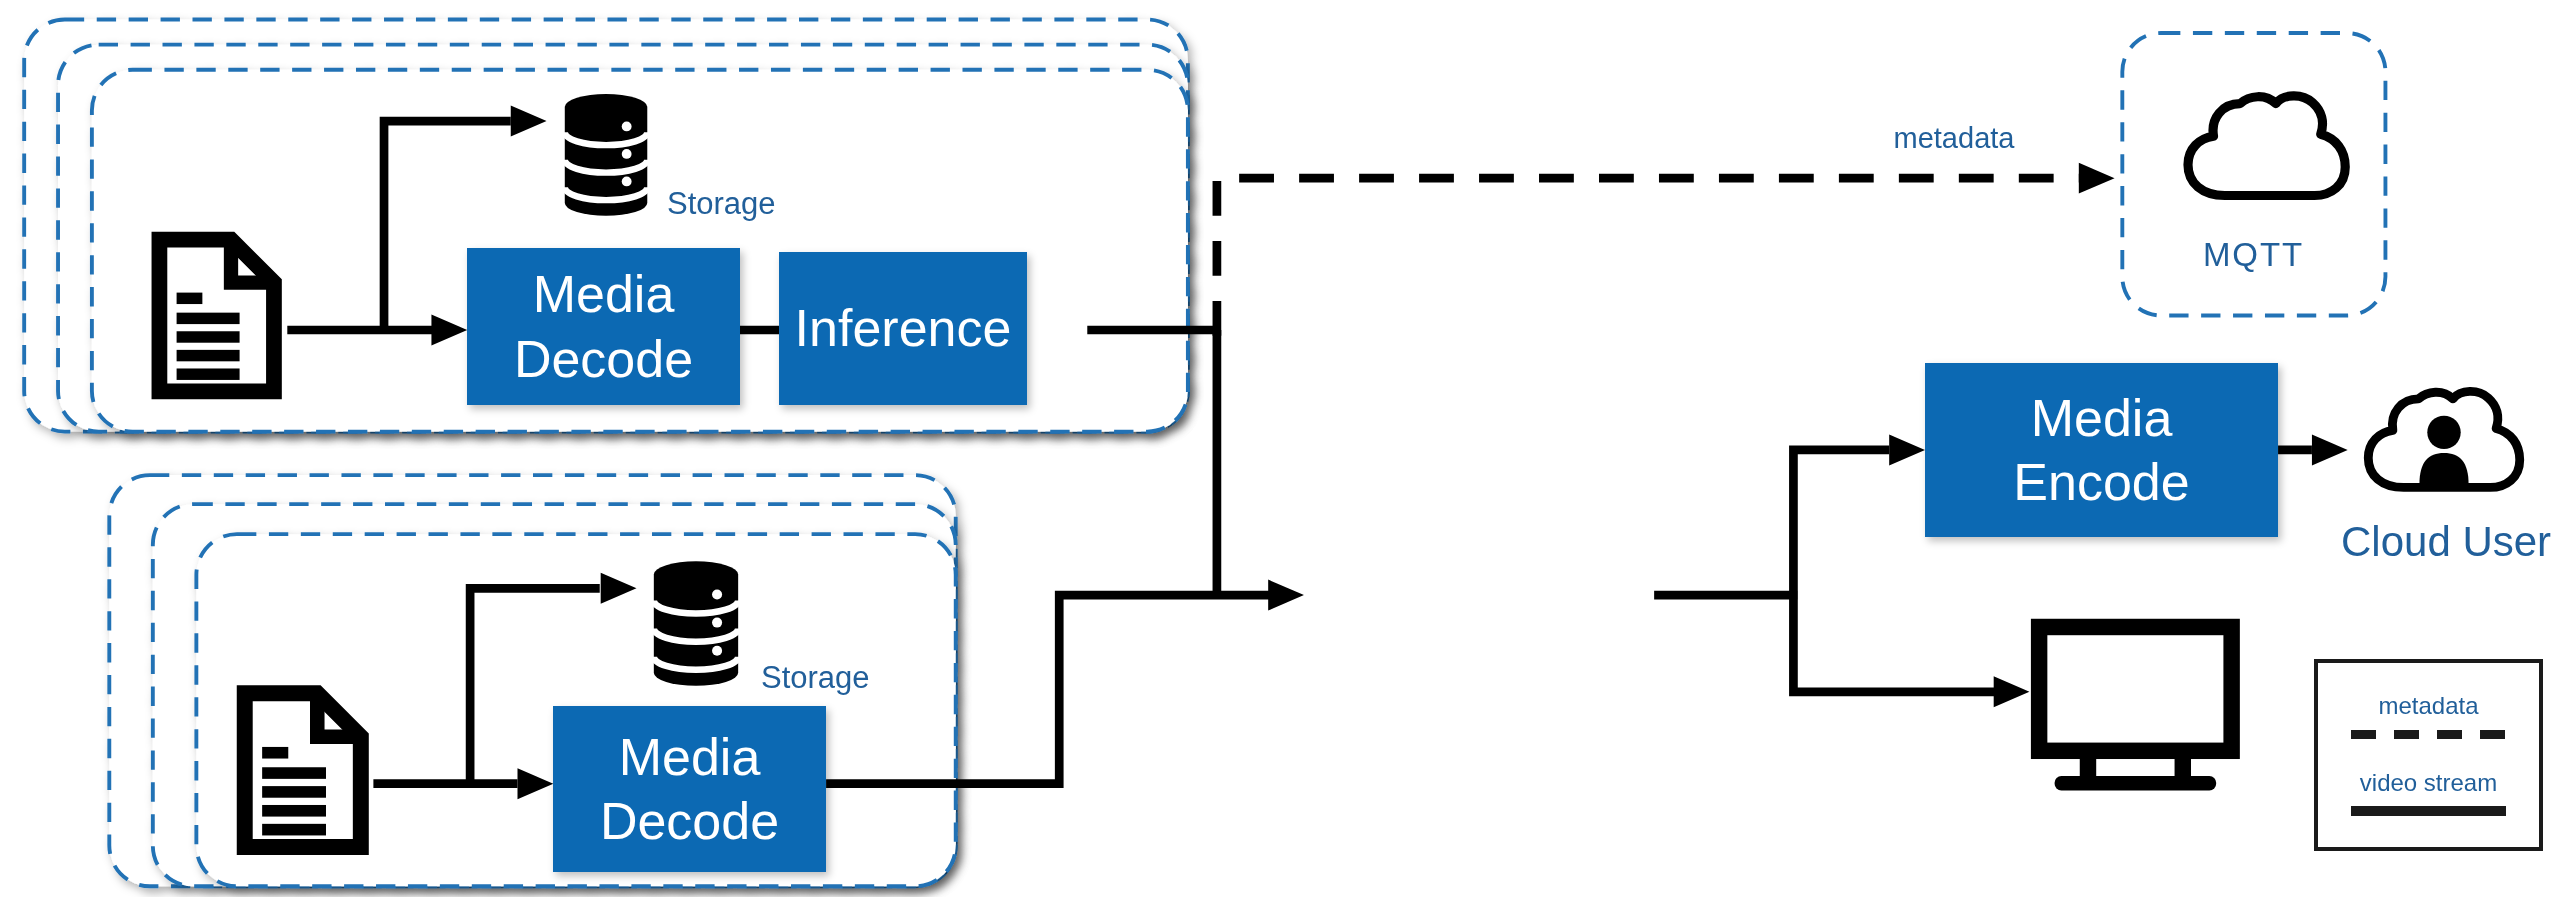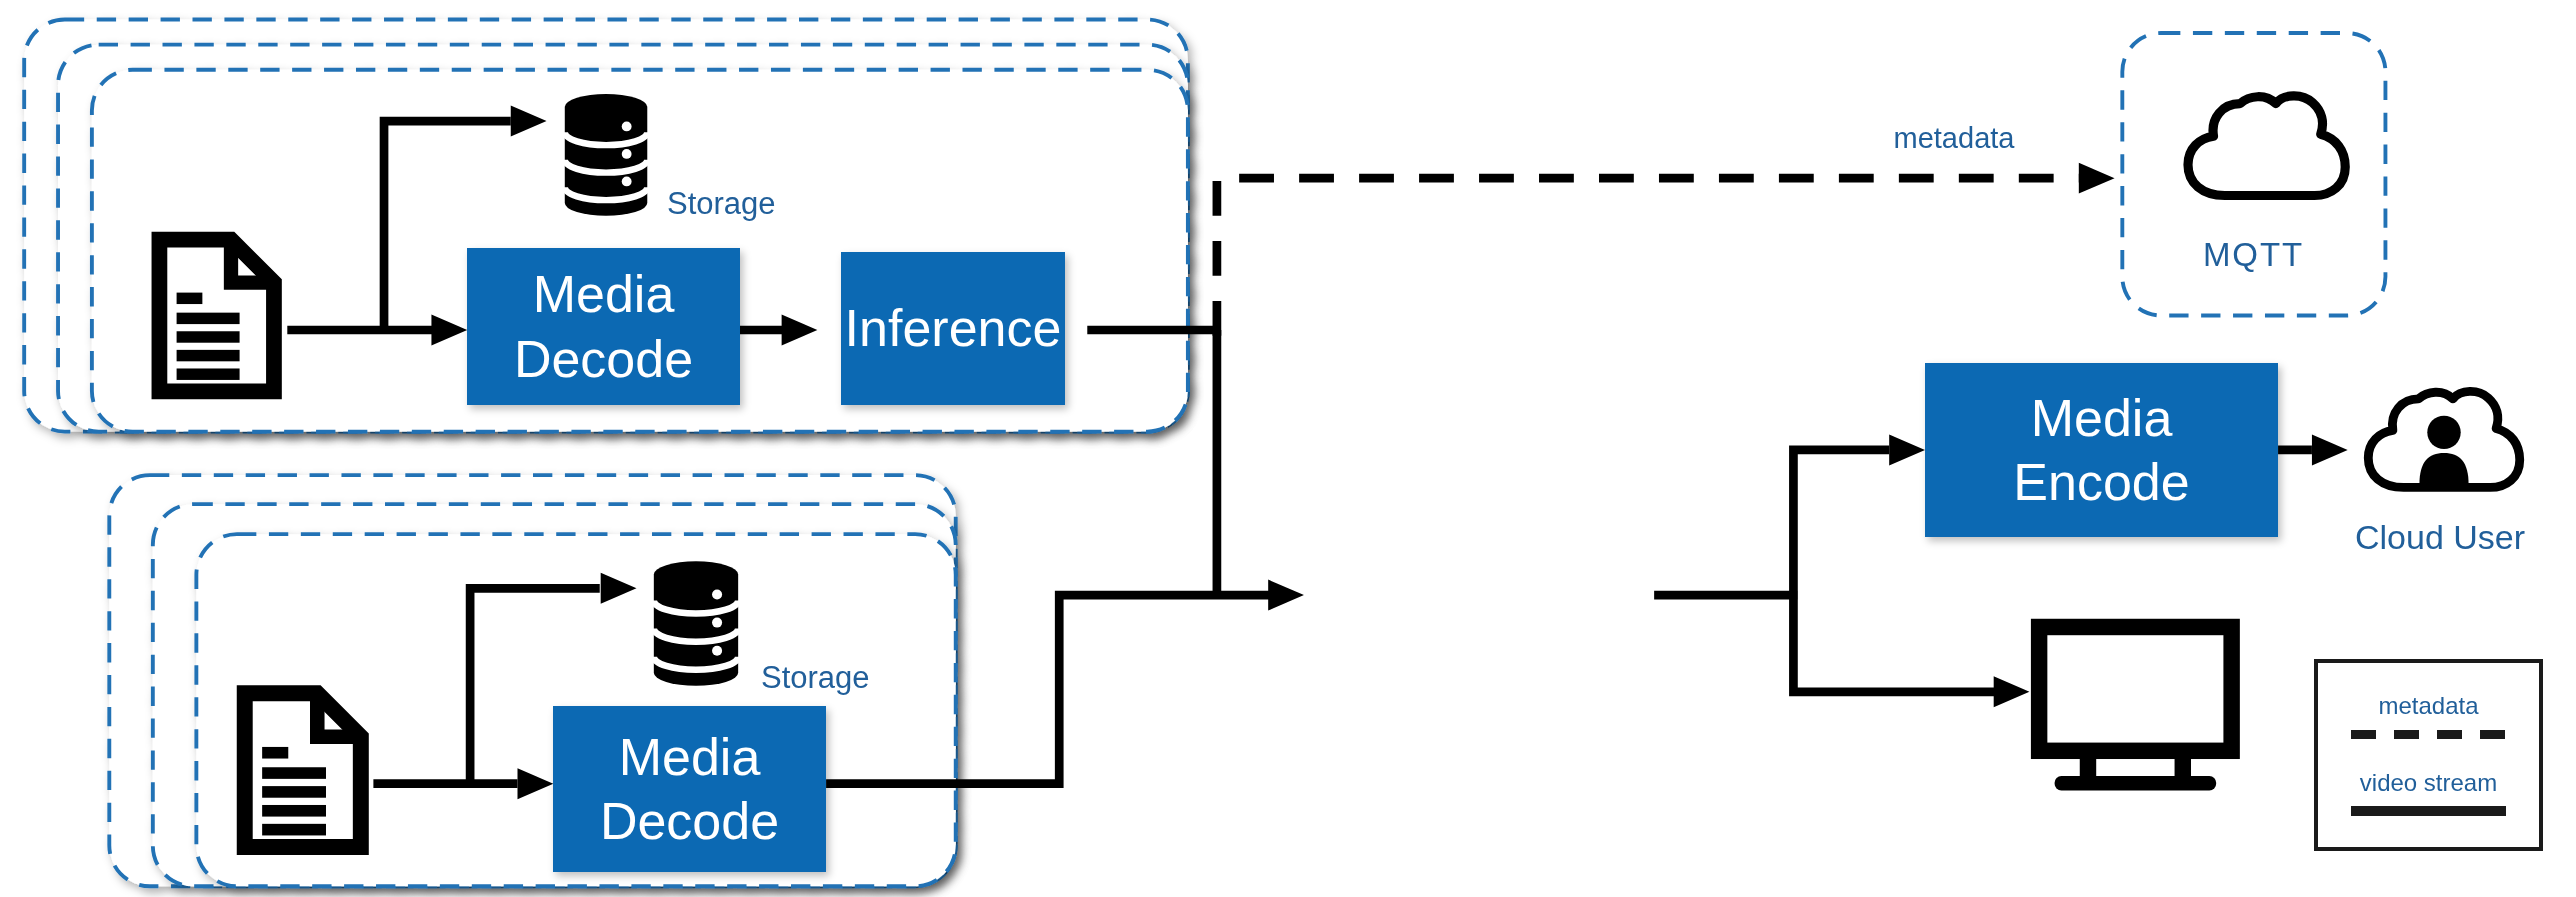--- a/index.html
+++ b/index.html
@@ -142,38 +142,38 @@
       <rect x="2108" y="648" width="199" height="128" fill="#ffffff" stroke="#000000" stroke-width="17"></rect>
       <rect x="2150" y="784" width="17" height="24" fill="#000000"></rect>
       <rect x="2248" y="784" width="17" height="24" fill="#000000"></rect>
       <rect x="2124" y="802" width="167" height="15" rx="7" fill="#000000"></rect>
     </g>
   </svg>
 
   <div class="node" style="left:467px; top:248px; width:273px; height:157px;">Media
 Decode</div>
 
-  <div class="node" style="left:841px; top:252px; width:224px; height:153px;">Inference</div>
+  <div class="node" style="left:779px; top:252px; width:248px; height:153px;">Inference</div>
 
   <div class="node" style="left:553px; top:706px; width:273px; height:166px;">Media
 Decode</div>
 
 
   <div class="node" style="left:1925px; top:363px; width:353px; height:174px;">Media
 Encode</div>
 
   <div class="lbl" style="left:667px; top:186px; font-size:31px;">Storage</div>
 
   <div class="lbl" style="left:761px; top:660px; font-size:31px;">Storage</div>
 
   <div class="lbl centered" style="left:1828px; top:122px; width:252px; font-size:29px;">metadata</div>
 
   <div class="lbl centered" style="left:2122px; top:236px; width:263px; font-size:33px; letter-spacing:1.9px;">MQTT</div>
 
-  <div class="lbl centered" style="left:2341px; top:518px; width:198px; font-size:34px;">Cloud User</div>
+  <div class="lbl centered" style="left:2341px; top:518px; width:198px; font-size:42px;">Cloud User</div>
 
   <div class="legend">
     <div class="legend-item">
       <div class="legend-label">metadata</div>
       <div class="legend-line dashed"></div>
     </div>
     <div class="legend-item">
       <div class="legend-label">video stream</div>
       <div class="legend-line solid"></div>
     </div>

